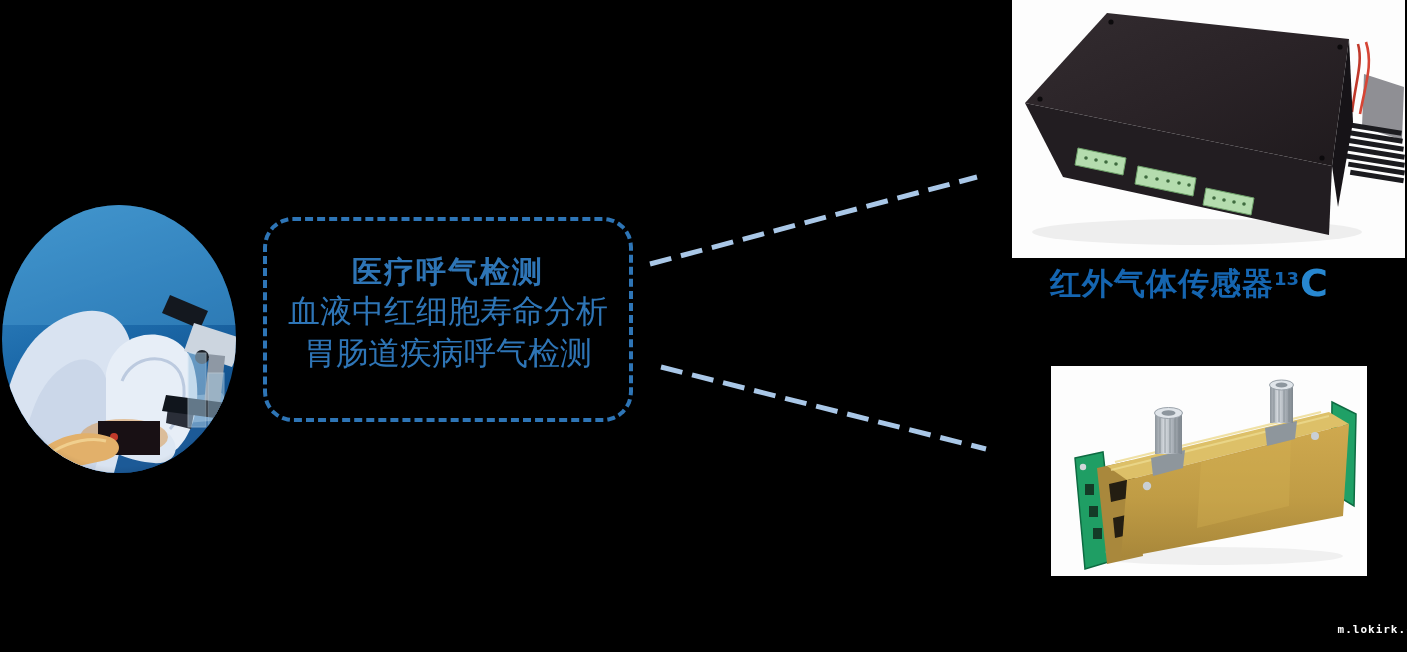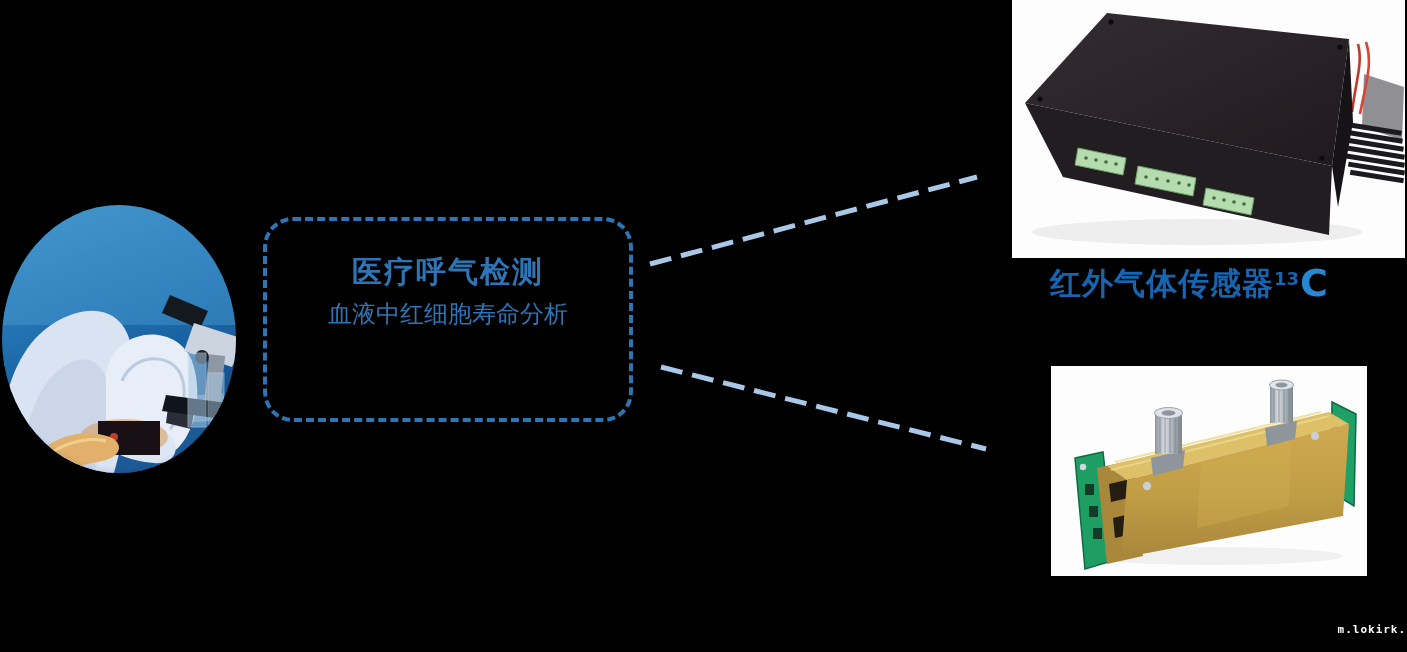--- a/index.html
+++ b/index.html
@@ -10,21 +10,21 @@
   }
   
   .circle-photo{position:absolute;left:2px;top:205px;width:234px;height:268px;}
   
   .dashed-box{
     position:absolute;left:263px;top:217px;width:370px;height:205px;box-sizing:border-box;
     border:4px dashed #2E75B6;border-radius:30px;
     padding-top:30px;text-align:center;color:#2E75B6;
   }
   .dashed-box .title{font-size:30px;font-weight:bold;line-height:42px;letter-spacing:2px;}
-  .dashed-box .line{font-size:24px;line-height:42px;letter-spacing:0px;}
+  .dashed-box .line{font-size:32px;line-height:42px;letter-spacing:0px;font-family:Liberation Mono, monospace;}
   
   #connectors{position:absolute;left:0;top:0;width:1407px;height:652px;pointer-events:none;}
   
   .photo-top{position:absolute;left:1012px;top:0;width:393px;height:258px;}
   .photo-bottom{position:absolute;left:1051px;top:366px;width:316px;height:210px;}
   
   .label-top{position:absolute;left:1050px;top:261px;font-weight:bold;font-size:31px;color:#1565B0;letter-spacing:1px;white-space:nowrap;}
   .label-top sup{font-size:18px;vertical-align:9px;letter-spacing:0;}
   .label-top .iso{font-size:38px;color:#2787D0;vertical-align:-2px;margin-left:1px;}
   .label-bottom{position:absolute;left:1068px;top:599px;font-weight:bold;font-size:35px;letter-spacing:1px;white-space:nowrap;}
@@ -90,20 +90,21 @@
         <path d="M28,258 C44,232 82,222 108,232 C122,238 120,252 100,256 L44,268 L24,268 Z" fill="#e2b06a"></path>
         <path d="M52,246 C68,236 90,232 104,236" stroke="#f0cf8e" stroke-width="3" fill="none"></path>
         <rect width="234" height="268" fill="url(#vig)"></rect>
       </g>
     </svg>
   </div>
 
   <div class="dashed-box">
     <div class="title">医疗呼气检测</div>
     <div class="line">血液中红细胞寿命分析</div>
+    <div class="line">胃肠道疾病呼气检测</div>
   </div>
 
   <svg id="connectors">
     <line x1="650" y1="264" x2="977" y2="177" stroke="#A9C7E7" stroke-width="5" stroke-dasharray="22 10"></line>
     <line x1="661" y1="367" x2="986" y2="449" stroke="#A9C7E7" stroke-width="5" stroke-dasharray="22 10"></line>
   </svg>
 
   <div class="photo-top">
     <svg width="393" height="258" viewBox="0 0 393 258">
       <defs>

